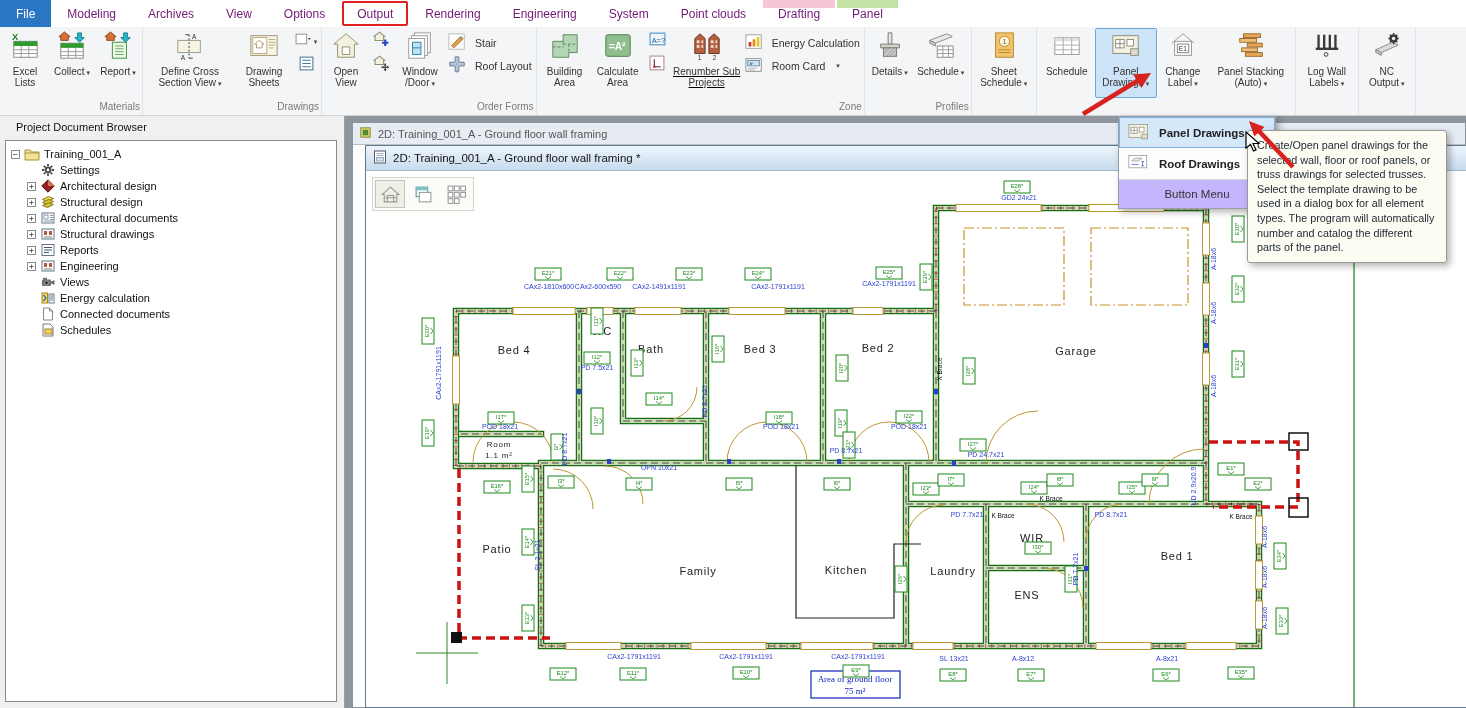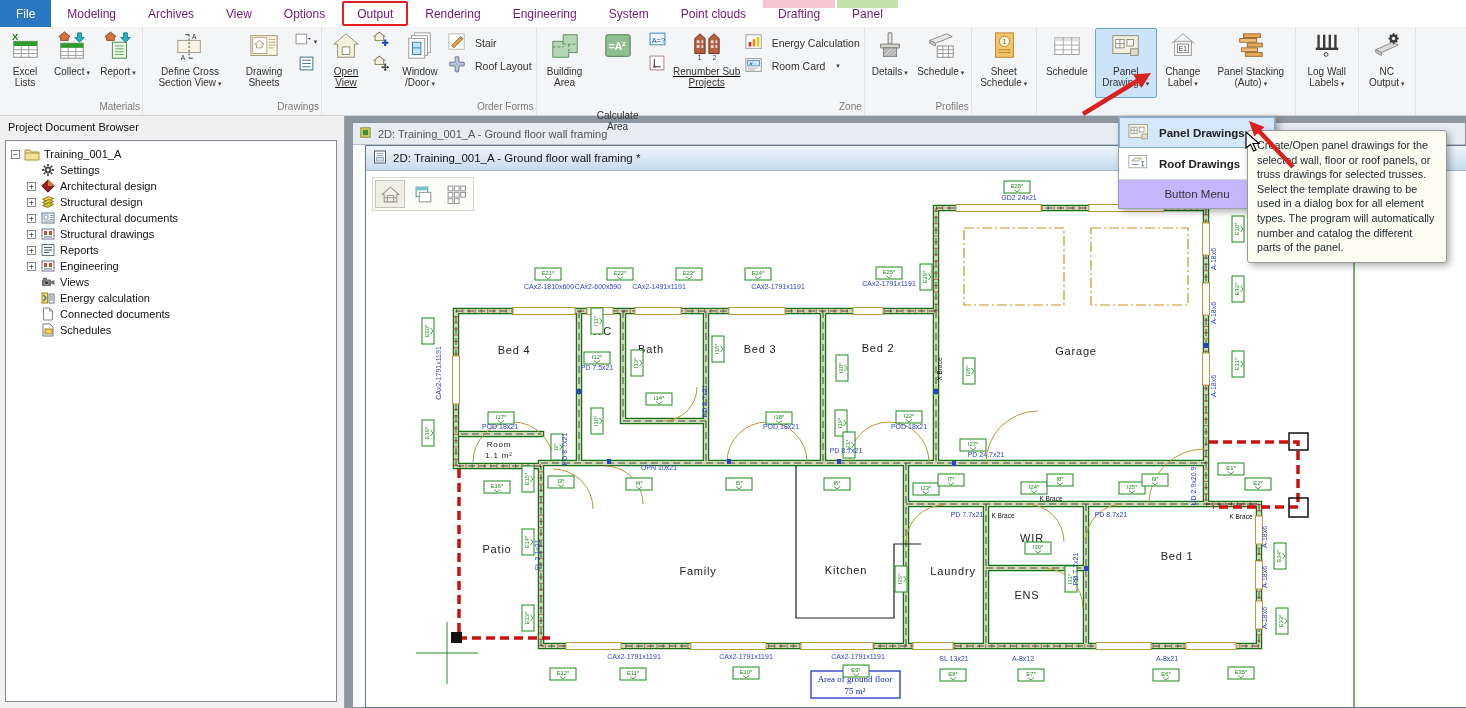--- a/index.html
+++ b/index.html
@@ -22,21 +22,21 @@
 .caret{font-size:7px;color:#444;margin-left:2px}
 .rbtn.hl{background:#cde3f8;border-color:#6da8dc}
 .rstack{display:flex;flex-direction:column;gap:3px;padding:3px 1px}
 .sbtn{width:24px;height:21px;display:flex;align-items:center;justify-content:center}
 .sbtn svg{width:17px;height:17px}
 .rmed{display:flex;flex-direction:column;gap:2px;padding:4px 2px}
 .rmedrow{display:flex;align-items:center;gap:9px;height:21px;font-size:10.5px;color:#333;white-space:nowrap}
 .rmedrow svg{width:18px;height:18px;flex:none}
 
 .sidepanel{position:absolute;top:116px;left:0;width:345px;bottom:0;background:#f0f0f0;border-right:1px solid #98a0a8;z-index:10}
-.sp-title{font-size:11px;color:#111;padding:5px 8px 3px}
+.sp-title{font-size:11px;color:#111;padding:5px 16px 3px}
 .tree{position:absolute;top:24px;left:5px;right:7px;bottom:6px;background:#fff;border:1px solid #828c96;overflow:hidden;padding:5px 2px}
 .trow{display:flex;align-items:center;height:16px;font-size:11px;color:#111;gap:4px;padding-left:3px}
 .trow.child{padding-left:19px}
 .exp{width:9px;height:9px;border:1px solid #8a8a8a;background:#fff;font-size:8px;line-height:7px;text-align:center;color:#333;flex:none;font-family:"DejaVu Sans Mono",monospace}
 .exp.blank{border:none;background:transparent}
 .ticon{width:16px;height:14px;flex:none}
 .ticon svg{width:100%;height:100%;display:block}
 
 .backwin{position:absolute;top:122px;left:352px;right:0;bottom:0;background:#fdfdfd;border:1px solid #8a95a3;z-index:11}
 .btitle{height:22px;background:#e7ecf2;border-bottom:1px solid #b9c2cc;display:flex;align-items:center;gap:6px;padding:0 6px;font-size:11px;color:#555;white-space:nowrap;overflow:hidden}
@@ -173,21 +173,21 @@
                 <rect x="2" y="2" width="12" height="12" fill="#fff" stroke="#4a7a9a"></rect>
                 <path d="M4 5h8M4 8h8M4 11h8" stroke="#4a7a9a" fill="none"></path>
               </svg></span>
           </div>
         </div>
       </div>
       <div class="gname">Drawings</div>
     </div>
     <div class="rgroup">
       <div class="rbtns">
-        <div class="rbtn" style="width: 44px; text-decoration: underline;">
+        <div class="rbtn" style="width: 44px;">
           <span><svg viewBox="0 0 32 32">
               <path d="M16 3 L29 14 H25 V28 H7 V14 H3 Z" fill="#f4f1de" stroke="#8f8f72"></path>
               <rect x="12" y="17" width="8" height="8" fill="#fff" stroke="#8f8f72"></rect>
             </svg></span>
           <div class="rlabel">Open View</div>
         </div>
         <div class="rstack">
           <div class="sbtn">
             <span><svg viewBox="0 0 16 16">
                 <path d="M6 1 L11 5 H10 V9 H2 V5 H1 Z" fill="#f4f1de" stroke="#8f8f72"></path>
@@ -234,21 +234,21 @@
     </div>
     <div class="rgroup">
       <div class="rbtns">
         <div class="rbtn" style="width: 52px;">
           <span><svg viewBox="0 0 32 32">
               <path d="M3 11 H14 V4 H29 V23 H20 V28 H3 Z" fill="#b5d6b5" stroke="#5a8a5a"></path>
               <path d="M14 11 v6 M3 17 h11 M14 14 h15 M20 14 v9" stroke="#5a8a5a" fill="none" stroke-dasharray="3 2"></path>
             </svg></span>
           <div class="rlabel">Building Area</div>
         </div>
-        <div class="rbtn" style="width: 54px; gap: 44px;">
+        <div class="rbtn" style="width: 54px;">
           <span><svg viewBox="0 0 32 32">
               <rect x="3" y="4" width="26" height="23" rx="2" fill="#8fbf8f" stroke="#4a7a4a"></rect>
               <text x="6" y="20" font-size="11" fill="#fff" font-weight="bold">=A²</text>
             </svg></span>
           <div class="rlabel">Calculate Area</div>
         </div>
         <div class="rstack">
           <div class="sbtn">
             <span><svg viewBox="0 0 16 16">
                 <rect x="1" y="2" width="14" height="11" fill="#eef6fc" stroke="#4a90c4"></rect>

